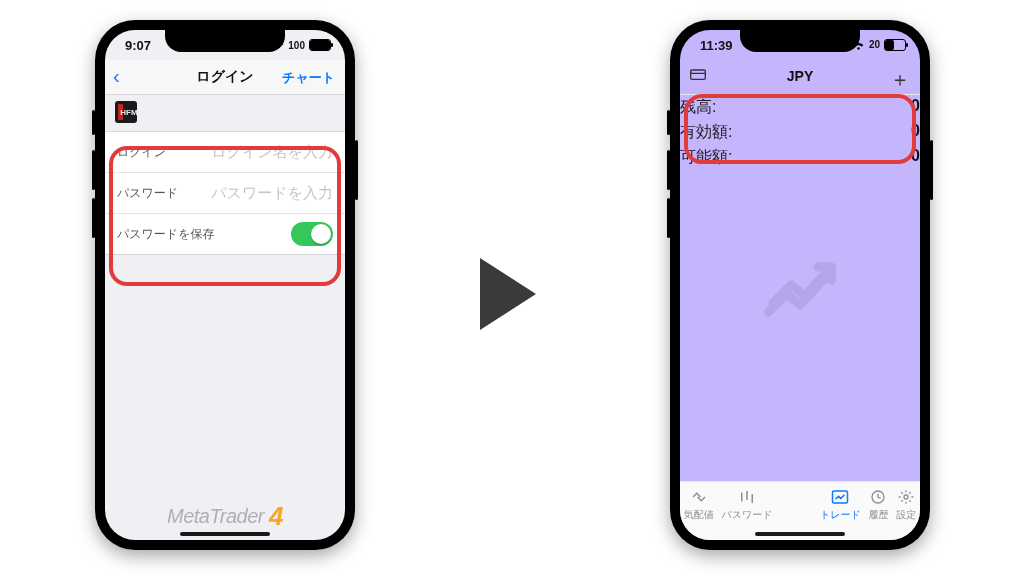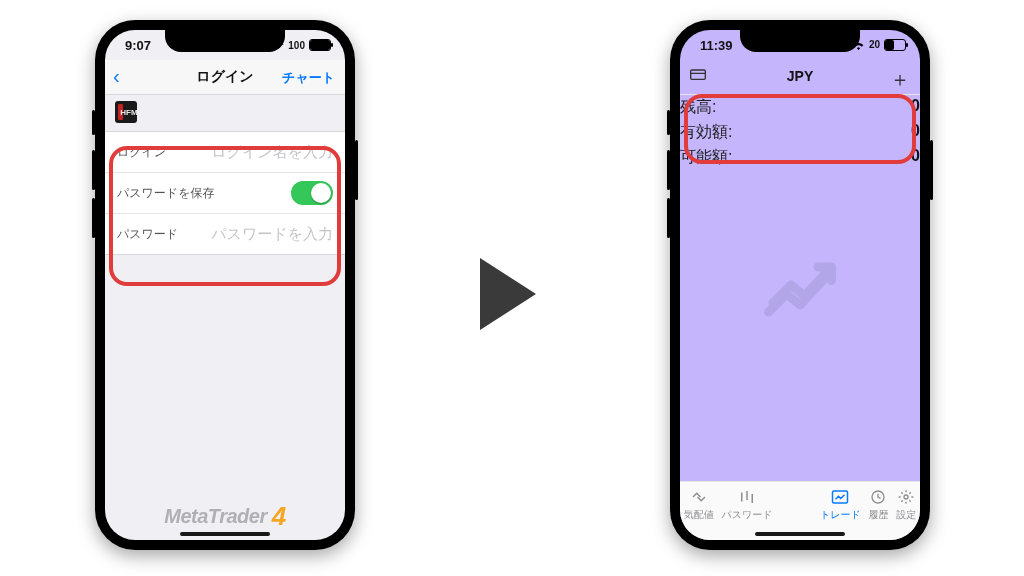--- a/index.html
+++ b/index.html
@@ -47,21 +47,21 @@
   .row:last-child{border-bottom:none;}
   .row .lbl{color:#555;}
   .row .ph{color:#c5c5c9;font-size:15px;}
   .toggle{width:42px;height:24px;border-radius:12px;background:#34c759;position:relative;}
   .toggle i{position:absolute;right:2px;top:2px;width:20px;height:20px;border-radius:50%;background:#fff;box-shadow:0 1px 2px rgba(0,0,0,.3);}
   
   .hilite{position:absolute;border:4px solid #e23b3b;border-radius:18px;pointer-events:none;}
   .hl-left{left:4px;right:4px;top:116px;height:132px;}
   .hl-right{left:4px;right:4px;top:64px;height:62px;}
   
-  .mt4{position:absolute;bottom:8px;left:0;right:0;text-align:center;font-weight:700;font-style:italic;color:#b0b0b4;font-size:20px;letter-spacing:-.5px;}
+  .mt4{position:absolute;bottom:8px;left:0;right:0;text-align:center;font-weight:400;font-style:italic;color:#b0b0b4;font-size:20px;letter-spacing:-.5px;}
   .mt4 b{color:#f5a623;font-style:italic;font-size:26px;vertical-align:-2px;}
   
   .nav2{height:34px;position:relative;border-bottom:1px solid #e7e7ea;}
   .nav2 .title{position:absolute;left:0;right:0;top:8px;text-align:center;font-weight:700;font-size:14px;}
   .nav2 .licon{position:absolute;left:10px;top:9px;color:#333;font-size:14px;}
   .nav2 .plus{position:absolute;right:10px;top:6px;font-size:20px;color:#333;font-weight:300;}
   
   .bal .brow{display:flex;justify-content:space-between;padding:2px 0;font-size:16px;}
   .bal .brow .k{color:#222;}
   .bal .brow .v{font-weight:700;}
@@ -116,28 +116,28 @@
             <span>HFM</span>
           </div>
       </div>
 
       <div class="list">
         <div class="row">
           <span class="lbl">ログイン</span>
           <span class="ph">ログイン名を入力</span>
         </div>
         <div class="row">
+          <span class="lbl">パスワード</span>
+          <span class="ph">パスワードを入力</span>
+        </div>
+        <div class="row">
           <span class="lbl">パスワードを保存</span>
           <span class="toggle">
               <i></i>
             </span>
-        </div>
-        <div class="row">
-          <span class="lbl">パスワード</span>
-          <span class="ph">パスワードを入力</span>
         </div>
       </div>
 
       <div class="hilite hl-left"></div>
 
       <div class="mt4">
         <span>MetaTrader</span> <b>4</b>
       </div>
       <div class="homebar"></div>
     </div>

